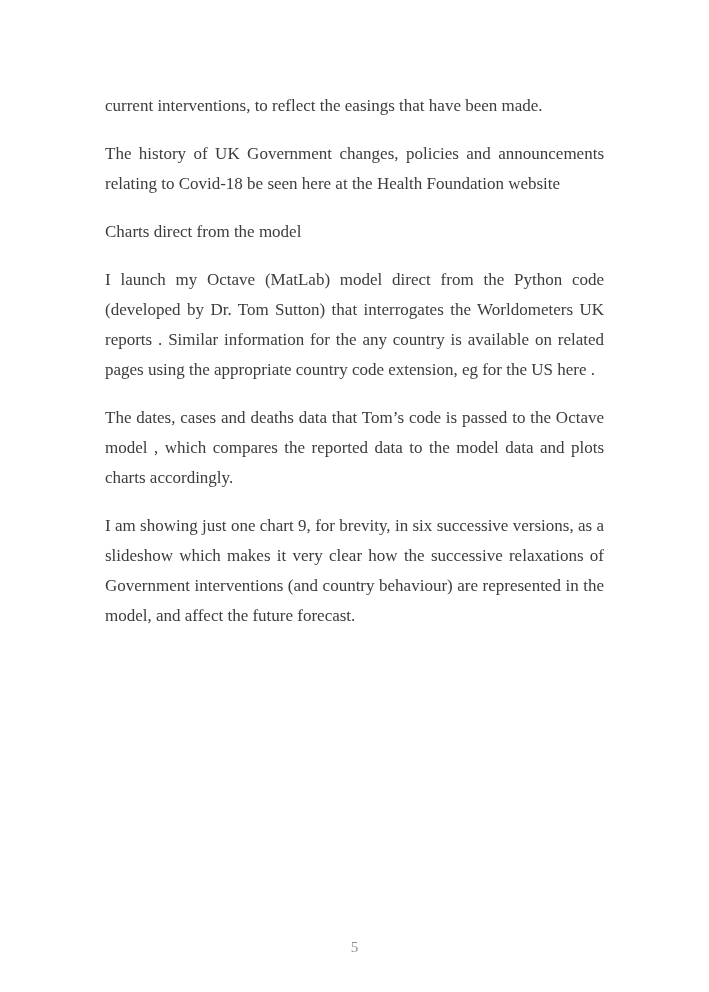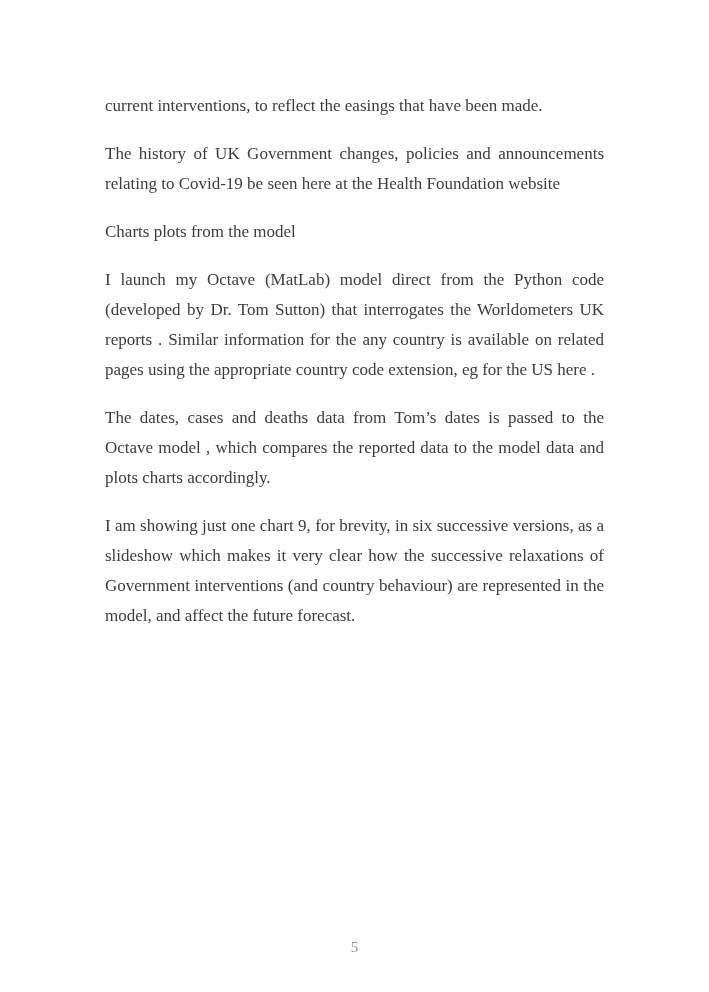--- a/index.html
+++ b/index.html
@@ -46,23 +46,23 @@
     color: #8e8e8e;
     font-family: "Liberation Serif", serif;
   }
 </style>
 </head>
 <body>
 
 <div class="page">
   <main class="content">
     <p>current interventions, to reflect the easings that have been made.</p>
-    <p>The history of UK Government changes, policies and announcements relating to Covid-19 be seen here at the Health Foundation website</p>
-    <p class="section-heading">Charts plots from the model</p>
+    <p>The history of UK Government changes, policies and announcements relating to Covid-18 be seen here at the Health Foundation website</p>
+    <p class="section-heading">Charts direct from the model</p>
     <p>I launch my Octave (MatLab) model direct from the Python code (developed by Dr. Tom Sutton) that interrogates the Worldometers UK reports . Similar information for the any country is available on related pages using the appropriate country code extension, eg for the US here .</p>
-    <p>The dates, cases and deaths data from Tom’s dates is passed to the Octave model , which compares the reported data to the model data and plots charts accordingly.</p>
+    <p>The dates, cases and deaths data that Tom’s code is passed to the Octave model , which compares the reported data to the model data and plots charts accordingly.</p>
     <p>I am showing just one chart 9, for brevity, in six successive versions, as a slideshow which makes it very clear how the successive relaxations of Government interventions (and country behaviour) are represented in the model, and affect the future forecast.</p>
   </main>
 
   <footer class="page-footer">
     <span class="page-number">5</span>
   </footer>
 </div>
 
 </body></html>

